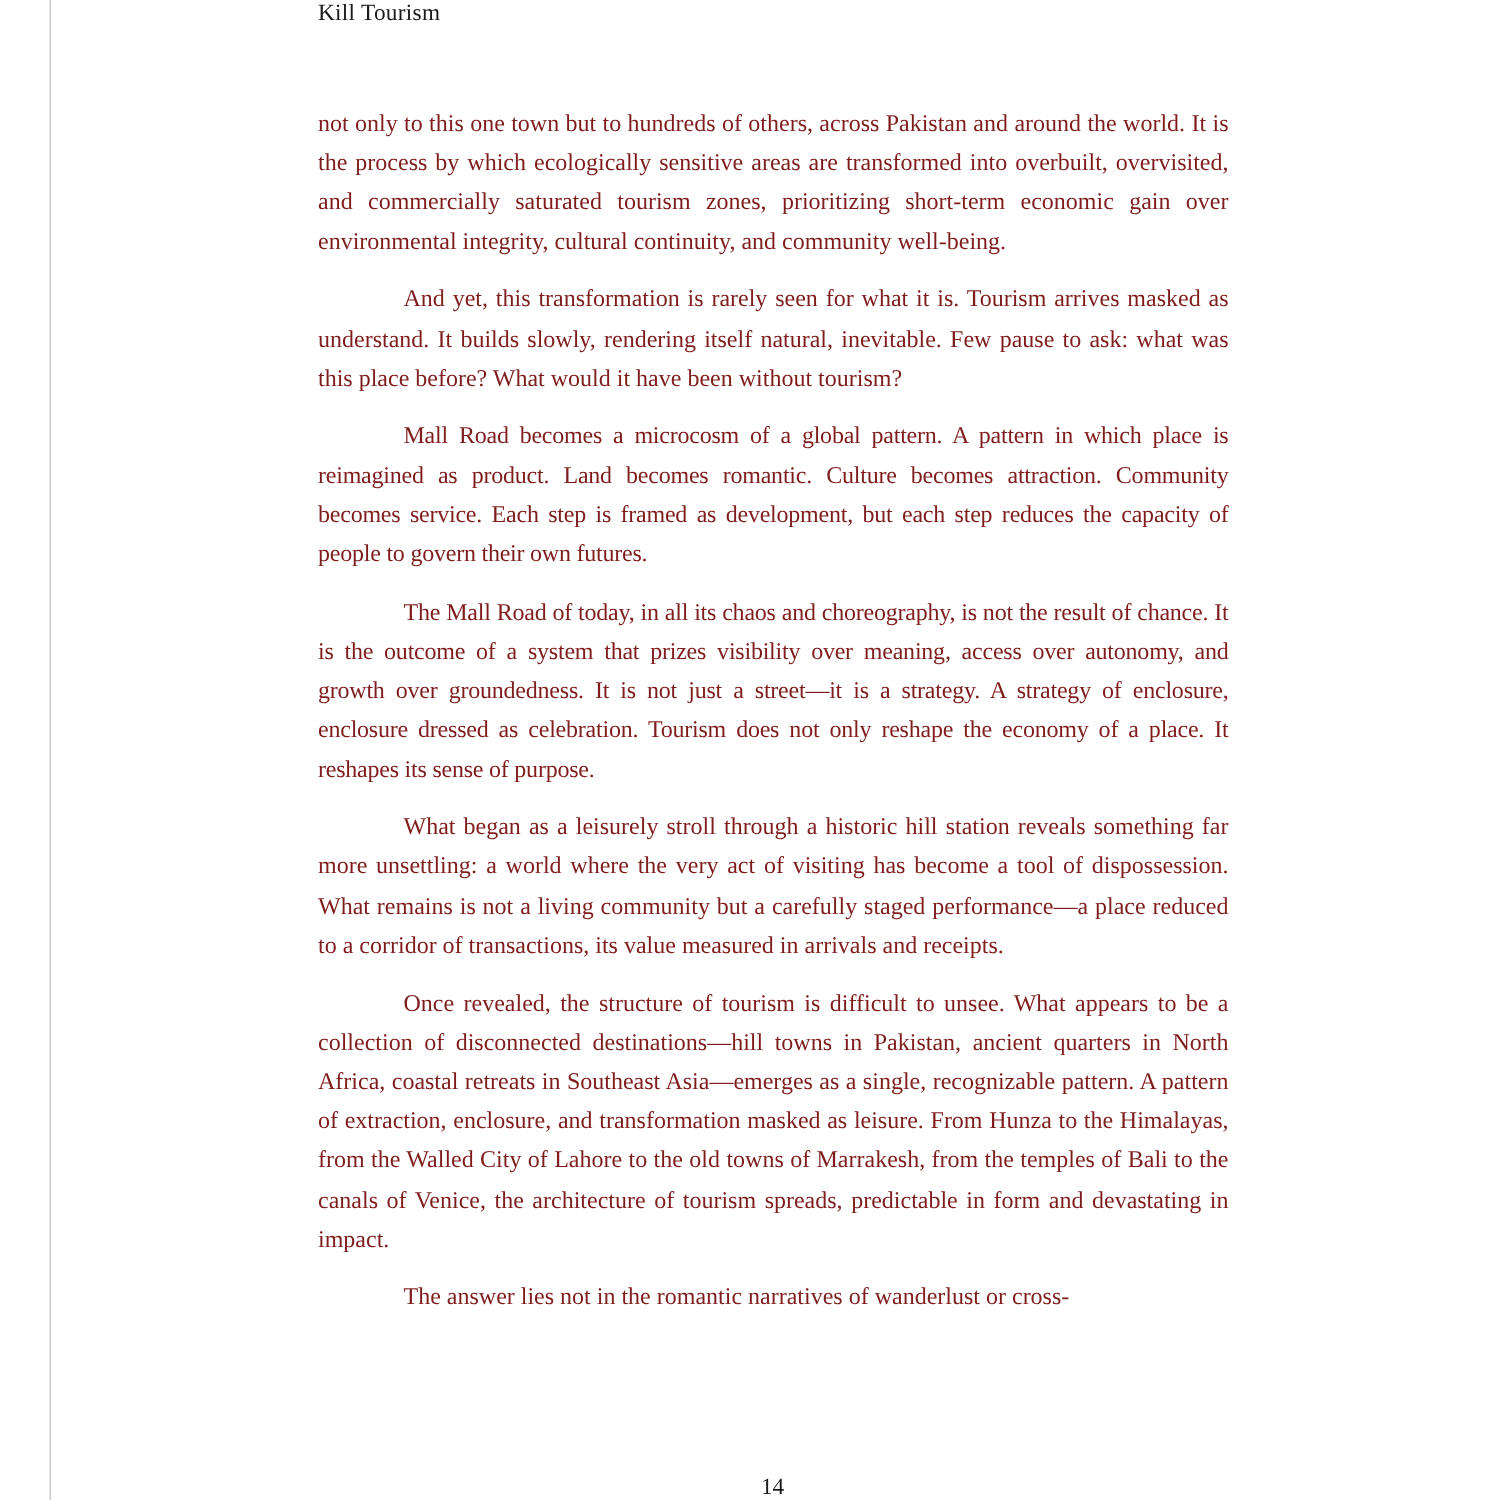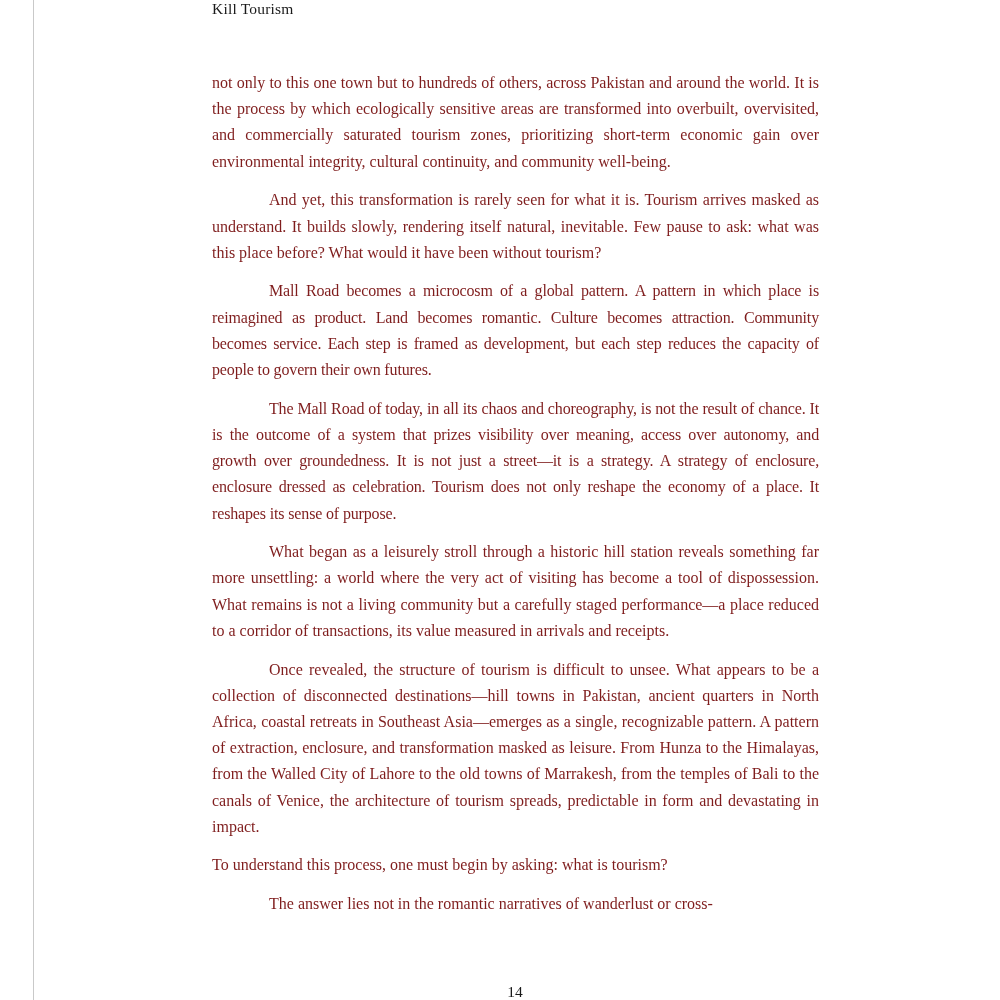--- a/index.html
+++ b/index.html
@@ -86,19 +86,18 @@
 
   <div class="running-head">Kill Tourism</div>
 
   <div class="body-col">
     <p class="para noindent">not only to this one town but to hundreds of others, across Pakistan and around the world. It is the process by which ecologically sensitive areas are transformed into overbuilt, overvisited, and commercially saturated tourism zones, prioritizing short-term economic gain over environmental integrity, cultural continuity, and community well-being.</p>
     <p class="para indent">And yet, this transformation is rarely seen for what it is. Tourism arrives masked as understand. It builds slowly, rendering itself natural, inevitable. Few pause to ask: what was this place before? What would it have been without tourism?</p>
     <p class="para indent tight">Mall Road becomes a microcosm of a global pattern. A pattern in which place is reimagined as product. Land becomes romantic. Culture becomes attraction. Community becomes service. Each step is framed as development, but each step reduces the capacity of people to govern their own futures.</p>
     <p class="para indent tight">The Mall Road of today, in all its chaos and choreography, is not the result of chance. It is the outcome of a system that prizes visibility over meaning, access over autonomy, and growth over groundedness. It is not just a street—it is a strategy. A strategy of enclosure, enclosure dressed as celebration. Tourism does not only reshape the economy of a place. It reshapes its sense of purpose.</p>
     <p class="para indent">What began as a leisurely stroll through a historic hill station reveals something far more unsettling: a world where the very act of visiting has become a tool of dispossession. What remains is not a living community but a carefully staged performance—a place reduced to a corridor of transactions, its value measured in arrivals and receipts.</p>
     <p class="para indent">Once revealed, the structure of tourism is difficult to unsee. What appears to be a collection of disconnected destinations—hill towns in Pakistan, ancient quarters in North Africa, coastal retreats in Southeast Asia—emerges as a single, recognizable pattern. A pattern of extraction, enclosure, and transformation masked as leisure. From Hunza to the Himalayas, from the Walled City of Lahore to the old towns of Marrakesh, from the temples of Bali to the canals of Venice, the architecture of tourism spreads, predictable in form and devastating in impact.</p>
-    <p class="para noindent">To understand this process, one must begin by asking: what is tourism?</p>
     <p class="para indent">The answer lies not in the romantic narratives of wanderlust or cross-</p>
   </div>
 
   <div class="folio">14</div>
 
 </div>
 
 </body></html>

